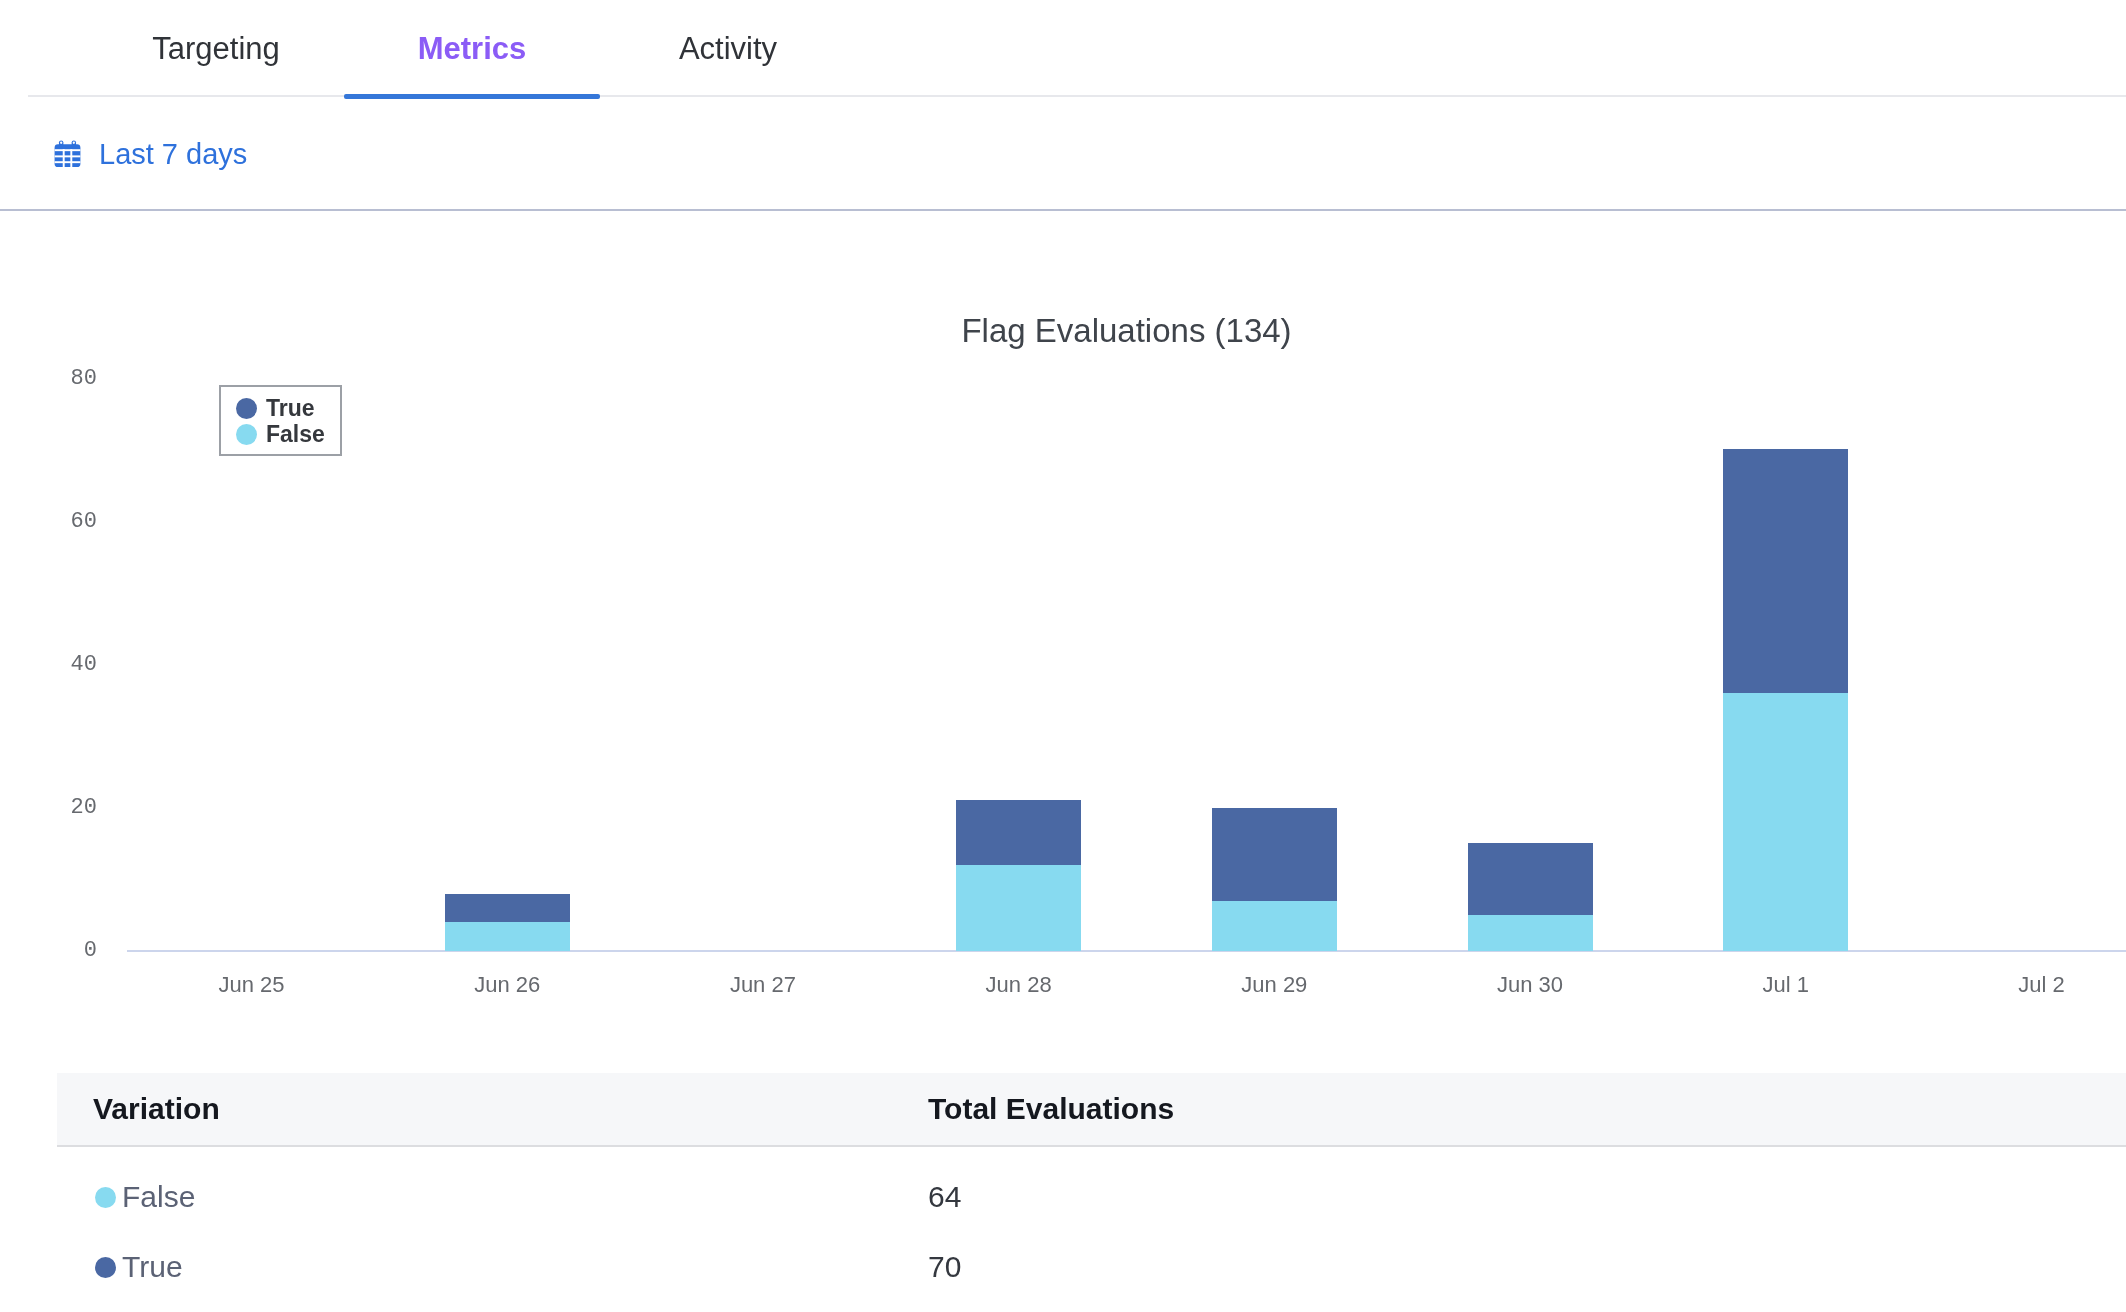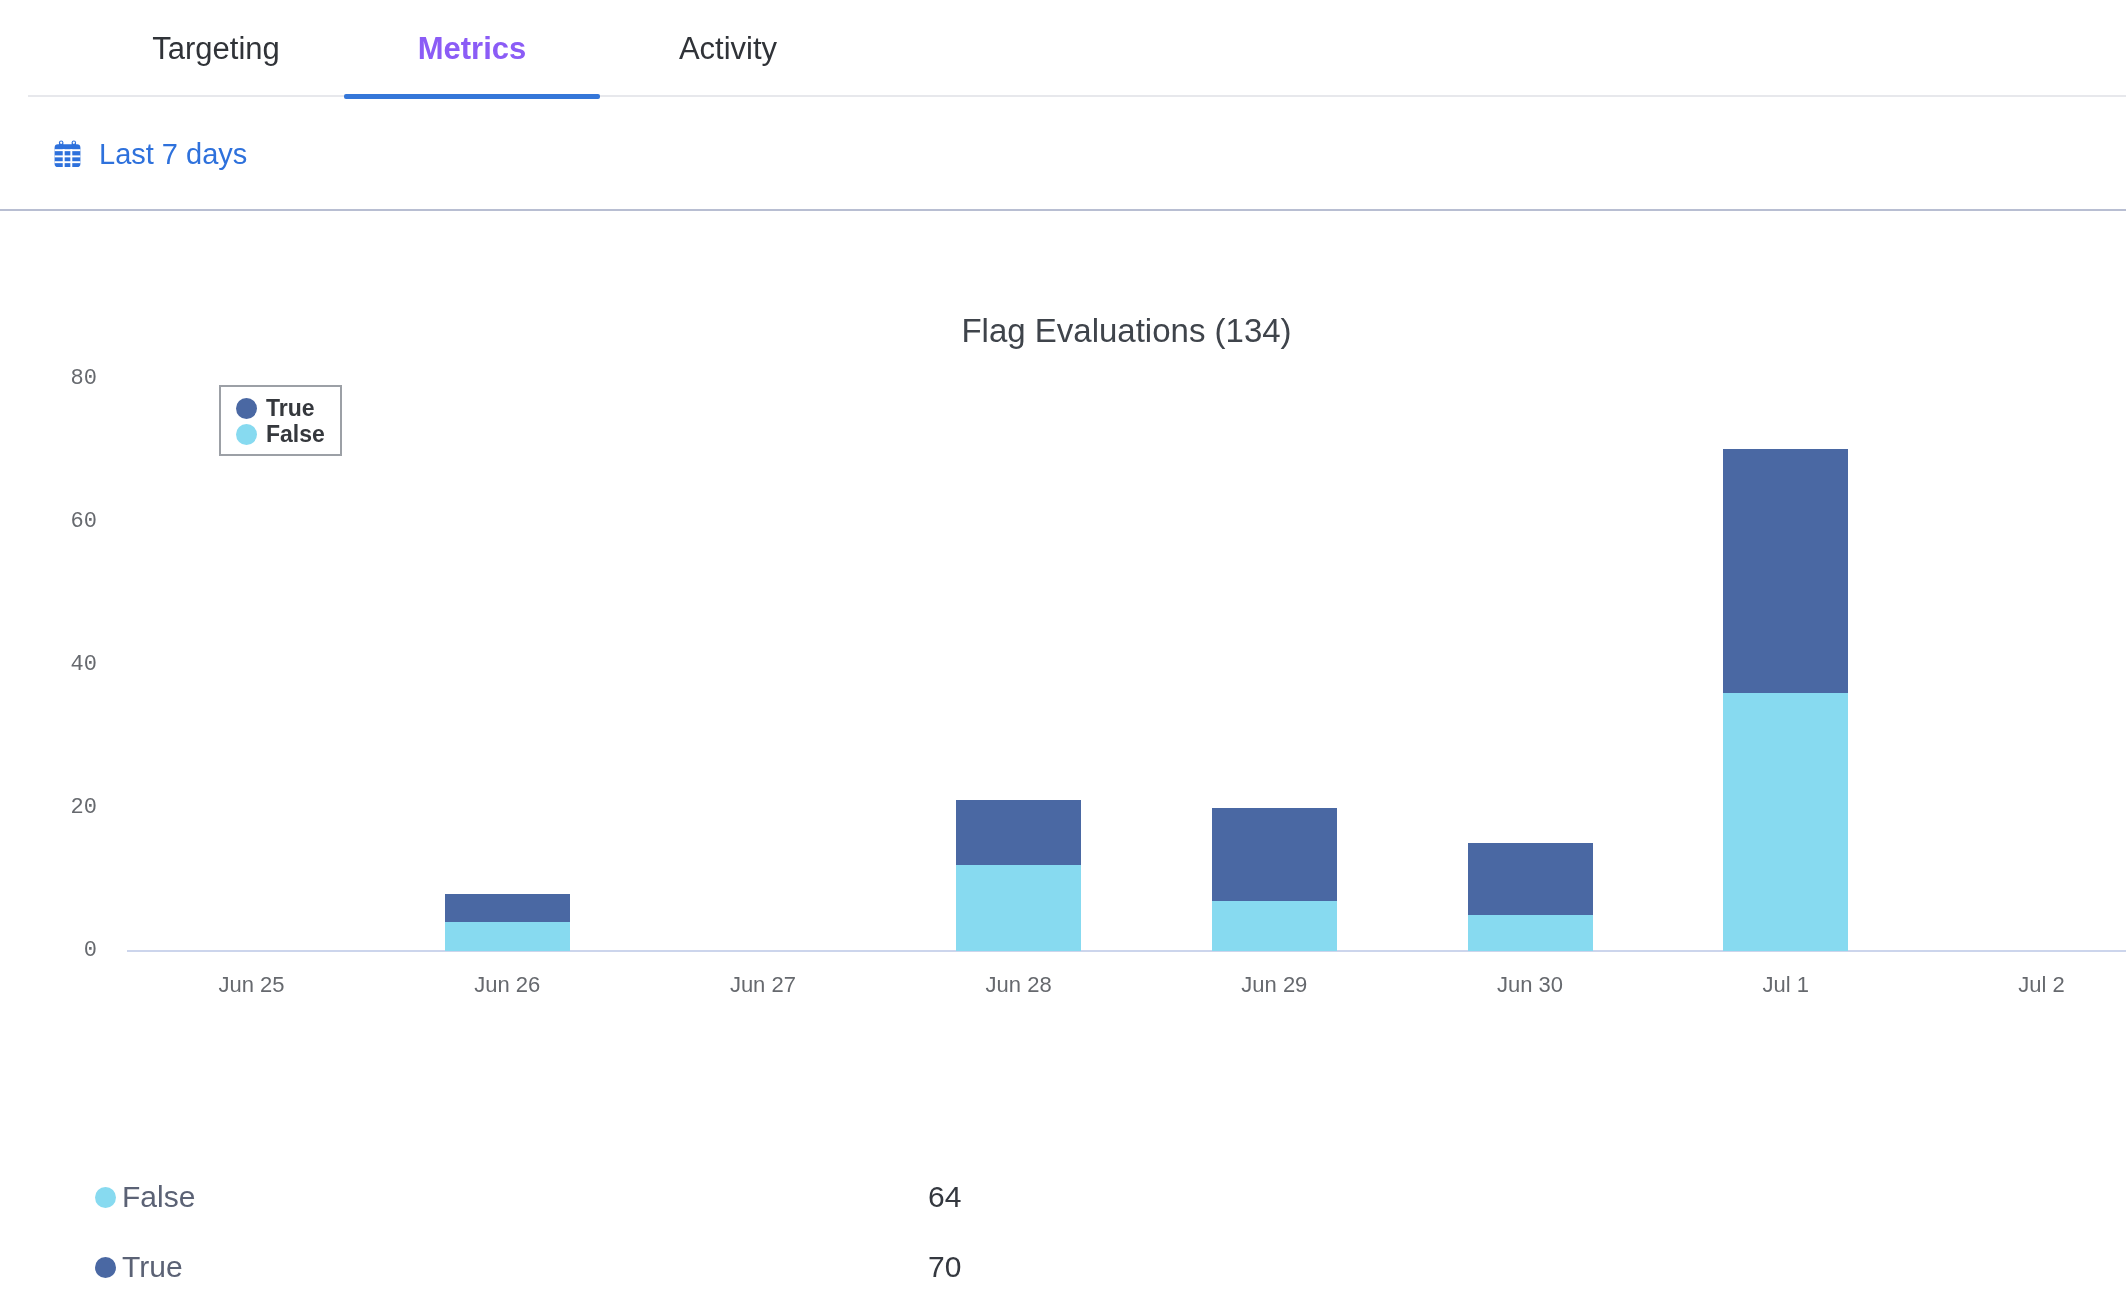--- a/index.html
+++ b/index.html
@@ -117,20 +117,24 @@
       <div class="bar-seg" style="left: 956.13px; width: 125px; top: 864.96px; height: 86.04px; background: rgb(135, 218, 240);"></div>
       <div class="bar-seg" style="left: 956.13px; width: 125px; top: 800.43px; height: 64.53px; background: rgb(74, 104, 163);"></div>
       <div class="bar-seg" style="left: 1211.84px; width: 125px; top: 900.81px; height: 50.19px; background: rgb(135, 218, 240);"></div>
       <div class="bar-seg" style="left: 1211.84px; width: 125px; top: 807.6px; height: 93.21px; background: rgb(74, 104, 163);"></div>
       <div class="bar-seg" style="left: 1467.55px; width: 125px; top: 915.15px; height: 35.85px; background: rgb(135, 218, 240);"></div>
       <div class="bar-seg" style="left: 1467.55px; width: 125px; top: 843.45px; height: 71.7px; background: rgb(74, 104, 163);"></div>
       <div class="bar-seg" style="left: 1723.26px; width: 125px; top: 692.88px; height: 258.12px; background: rgb(135, 218, 240);"></div>
       <div class="bar-seg" style="left: 1723.26px; width: 125px; top: 449.1px; height: 243.78px; background: rgb(74, 104, 163);"></div>
     </div>
 
+  <div class="tbl-header">
+    <div class="col1">Variation</div>
+    <div class="col2">Total Evaluations</div>
+  </div>
   <div id="tbl-body">
       <div class="tbl-row" style="top: 1169px;">
         <div class="tbl-dot" style="background: rgb(135, 218, 240);"></div>
         <div class="tbl-variation">False</div>
         <div class="tbl-total">64</div>
       </div>
       <div class="tbl-row" style="top: 1239px;">
         <div class="tbl-dot" style="background: rgb(74, 104, 163);"></div>
         <div class="tbl-variation">True</div>
         <div class="tbl-total">70</div>

